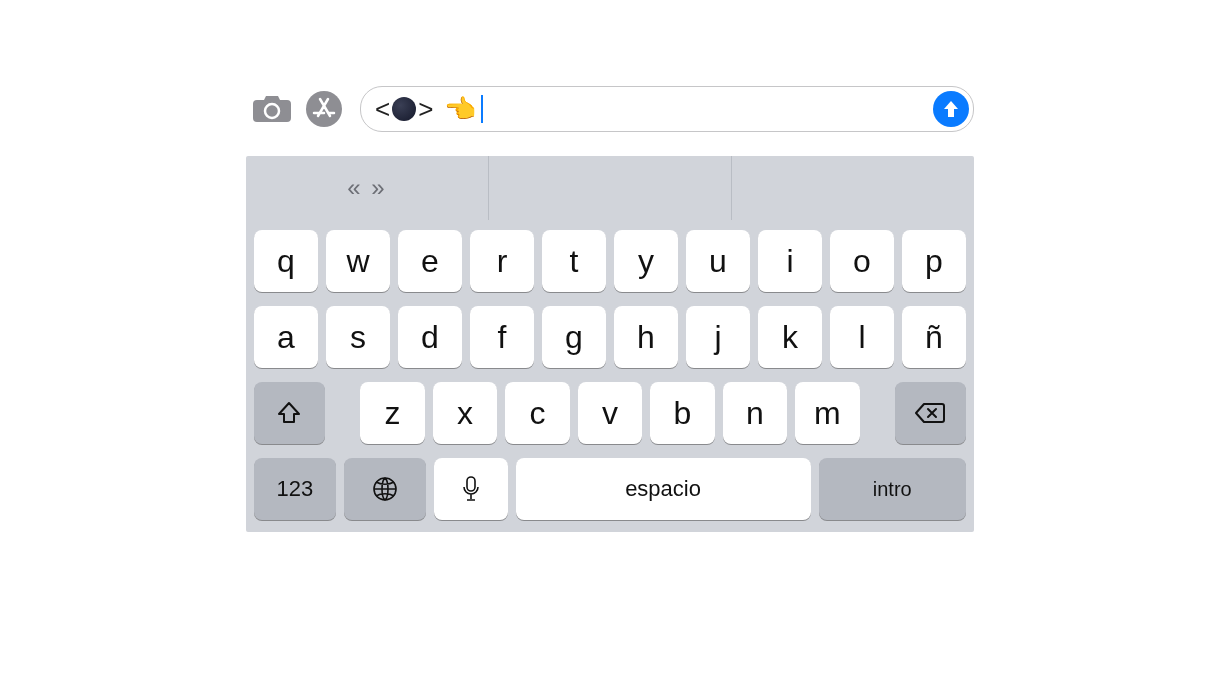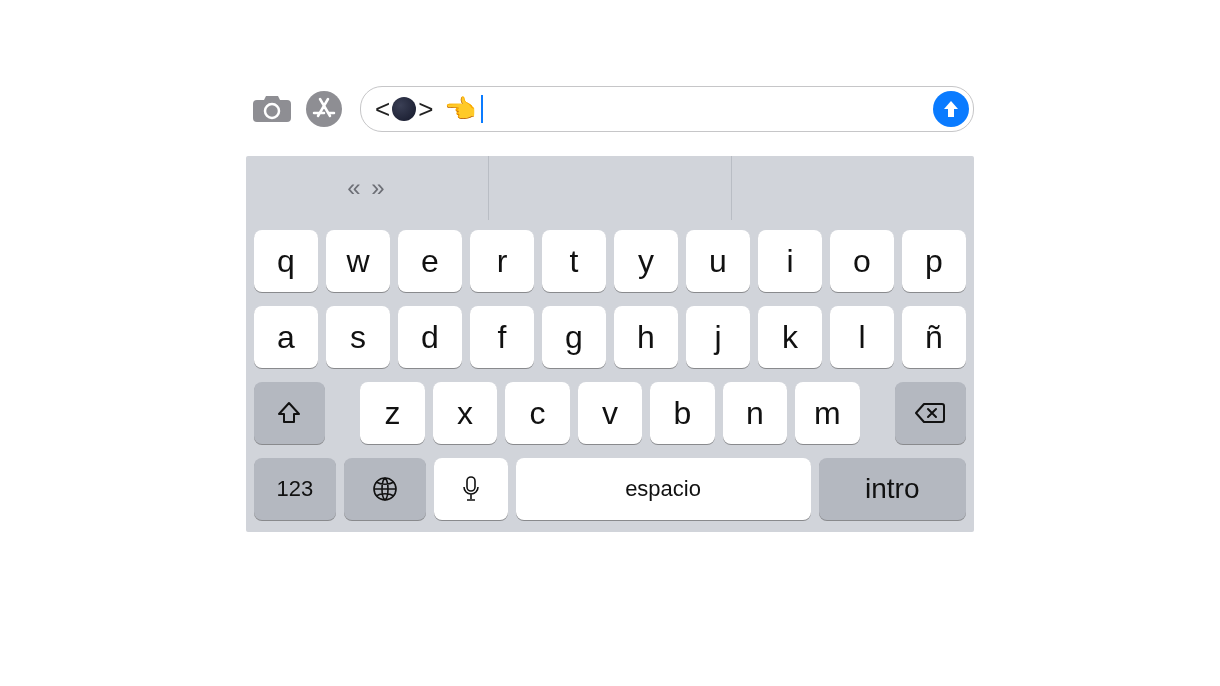--- a/index.html
+++ b/index.html
@@ -14,21 +14,21 @@
   .send-btn{position:absolute;right:4px;top:4px;width:36px;height:36px;border-radius:50%;background:#0a7bff;display:flex;align-items:center;justify-content:center;}
   
   .kbd{margin-top:18px;width:728px;background:#d1d4da;border-radius:2px;padding-bottom:12px;}
   .suggest{display:flex;height:64px;}
   .suggest>div{flex:1;border-right:1px solid #b9bdc4;display:flex;align-items:center;justify-content:center;color:#6d6f76;font-size:24px;letter-spacing:2px;}
   .suggest>div:last-child{border-right:none;}
   .krows{padding:10px 8px 0 8px;display:flex;flex-direction:column;gap:14px;}
   .krow{display:flex;gap:8px;}
   .key{flex:1;height:62px;background:#fff;border-radius:8px;box-shadow:0 1px 0 #898a8d;display:flex;align-items:center;justify-content:center;font-size:32px;color:#111;cursor:pointer;}
   .key.sp{flex:3.6;font-size:22px;text-align:right;}
-  .key.enter{flex:1.8;background:#b4b8c0;font-size:28px;}
+  .key.enter{flex:1.8;background:#b4b8c0;font-size:20px;}
   .key.num{flex:1;background:#b4b8c0;font-size:22px;}
   .key.shift,.key.bksp{flex:1.1;background:#b4b8c0;}
   .gap{flex:0.3;}
 </style>
 </head>
 <body>
 
 <div class="stage">
 
   <div class="top-row">

